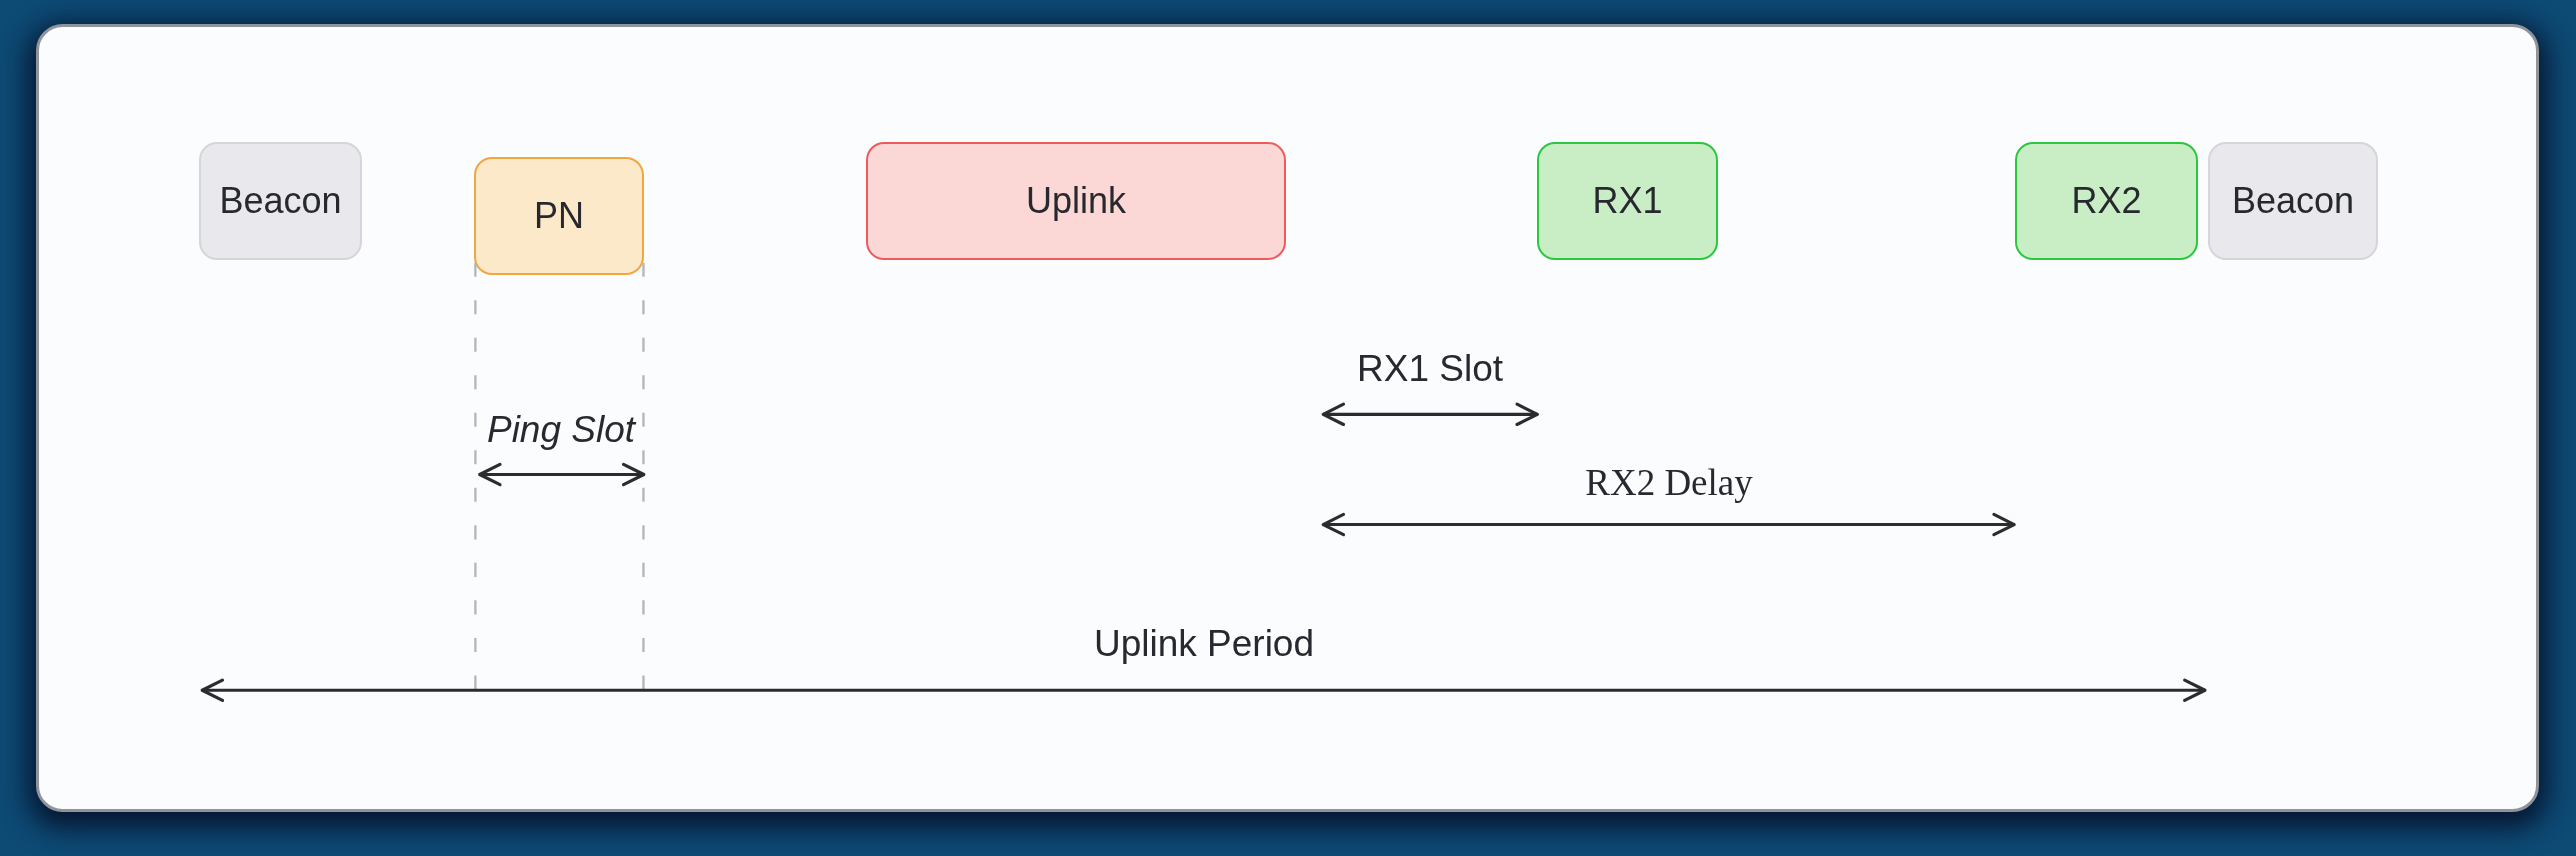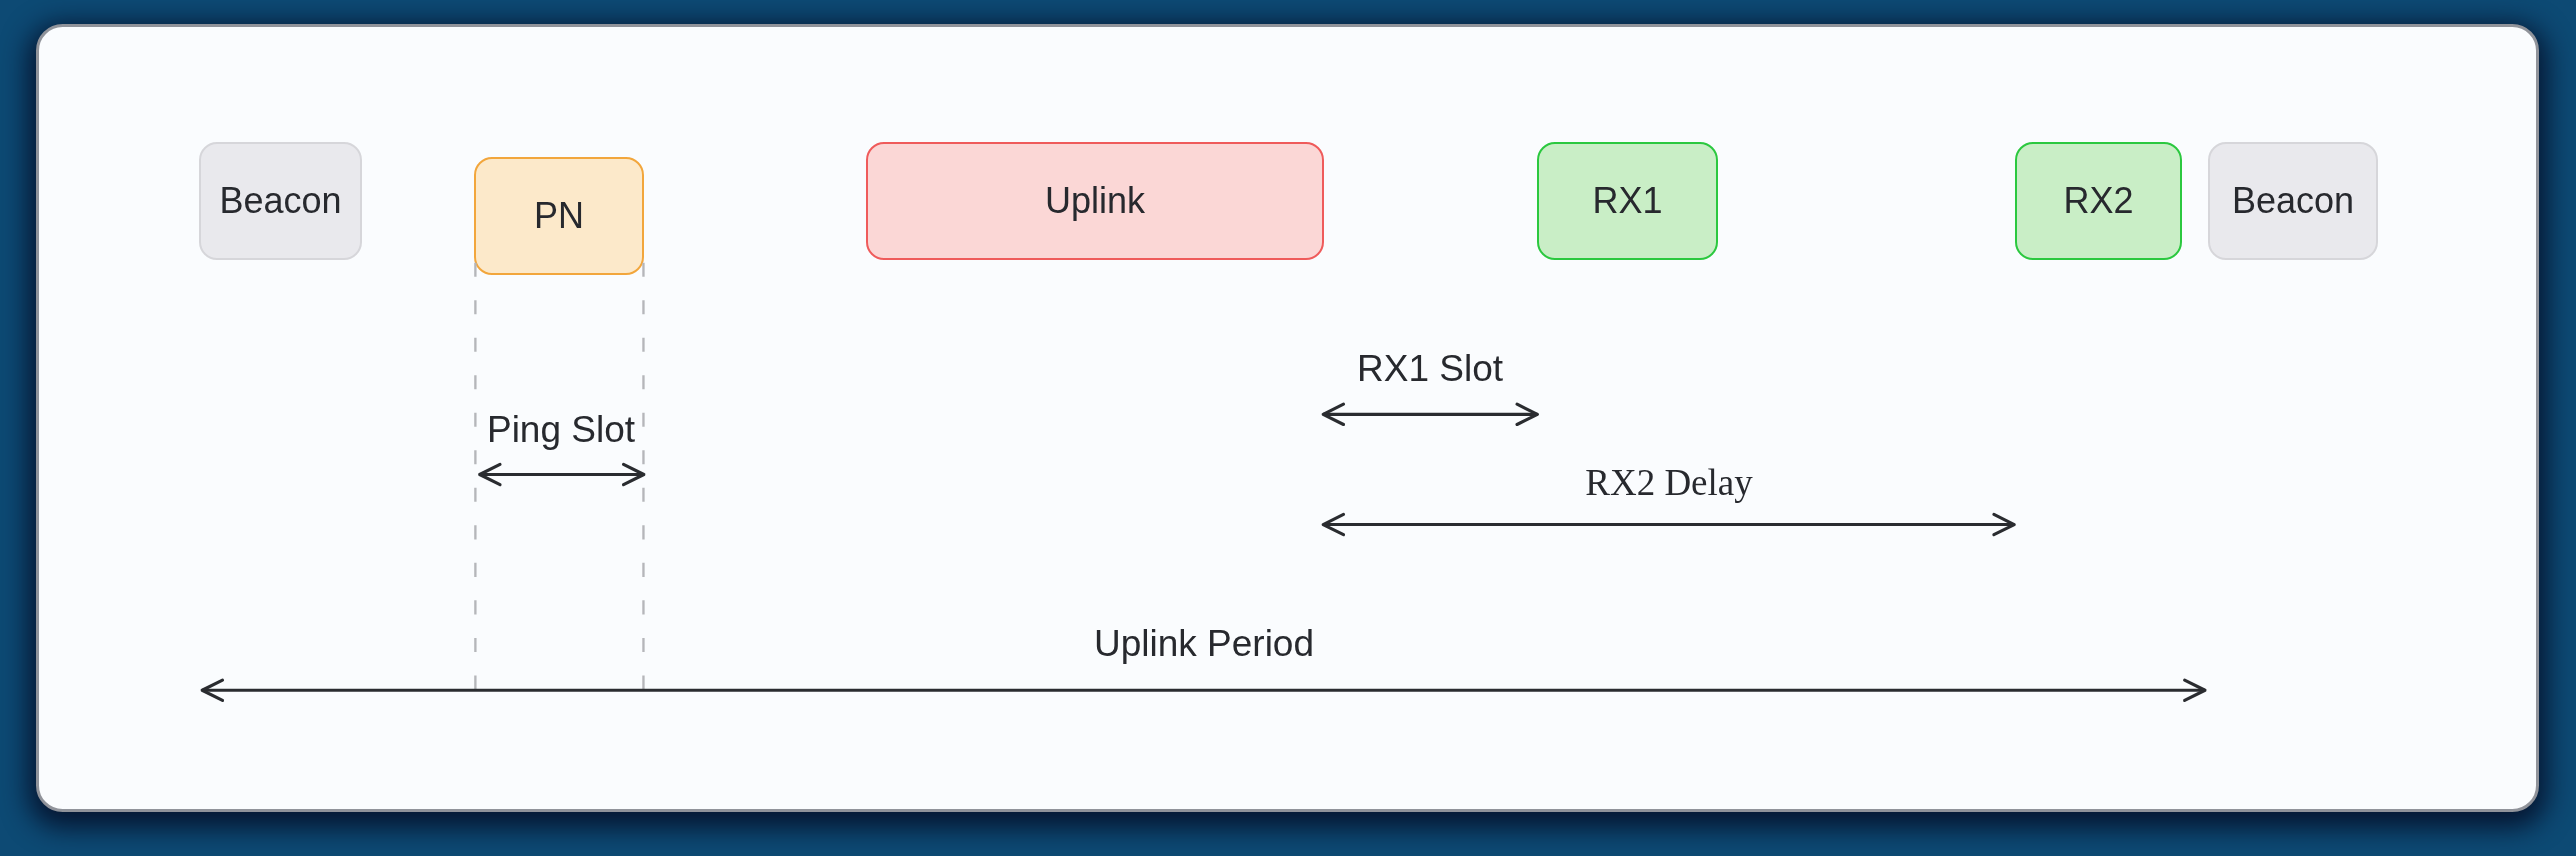--- a/index.html
+++ b/index.html
@@ -53,34 +53,34 @@
   .box-uplink {
     background: var(--uplink-fill, #fbd7d6);
     border-color: var(--uplink-border, #ef5b5b);
   }
   .box-rx {
     background: var(--rx-fill, #c9eec6);
     border-color: var(--rx-border, #2bc83f);
   }
   #box-beacon-start { left: 199px; width: 163px; }
   #box-pn           { left: 474px; width: 170px; }
-  #box-uplink       { left: 866px; width: 458px; }
+  #box-uplink       { left: 866px; width: 420px; }
   #box-rx1          { left: 1537px; width: 181px; }
-  #box-rx2          { left: 2015px; width: 167px; }
+  #box-rx2          { left: 2015px; width: 183px; }
   #box-beacon-end   { left: 2208px; width: 170px; }
 
   .ann {
     position: absolute;
     transform: translateX(-50%);
     font-size: 37px;
     line-height: 1;
     white-space: nowrap;
     color: var(--text, #27292e);
   }
-  #ann-ping-slot     { left: 561px;  top: 411px; }
+  #ann-ping-slot     { left: 561px;  top: 411px; font-style: italic; }
   #ann-rx1-delay     { left: 1430px; top: 350px; }
   #ann-rx2-delay     { left: 1669px; top: 464px; font-family: Liberation Serif, serif; }
   #ann-beacon-period { left: 1204px; top: 625px; }
 
   #overlay {
     position: absolute;
     left: 0;
     top: 0;
     pointer-events: none;
   }

